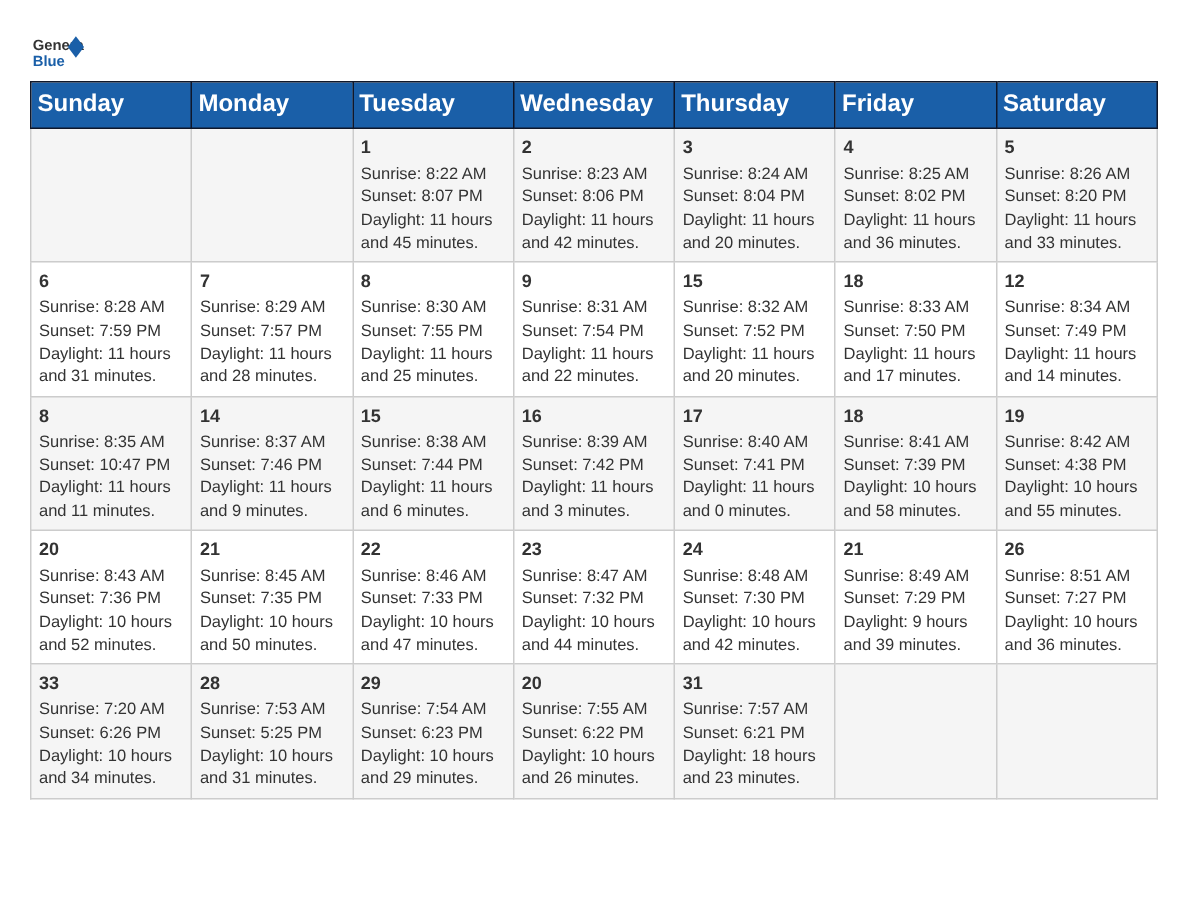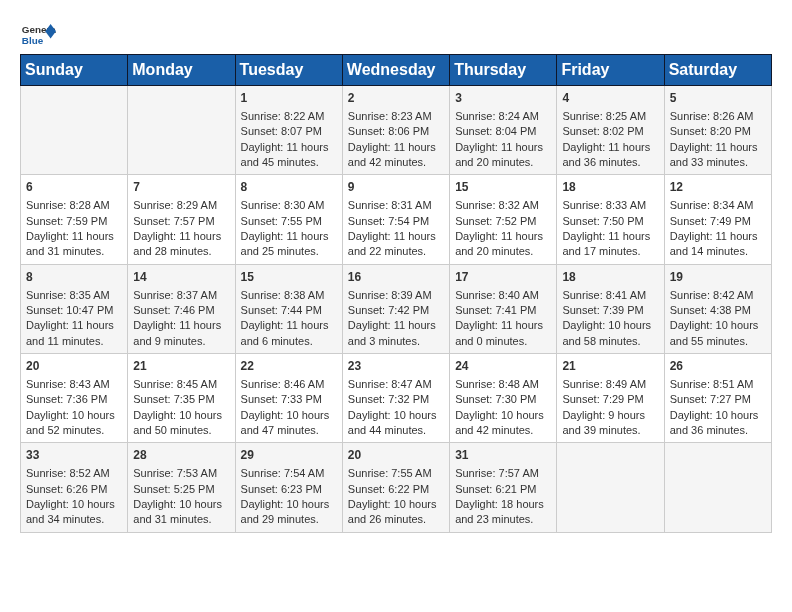--- a/index.html
+++ b/index.html
@@ -267,21 +267,21 @@
         <td>
           <span class="day-num">26</span>
           <div>Sunrise: 8:51 AM</div>
           <div>Sunset: 7:27 PM</div>
           <div>Daylight: 10 hours and 36 minutes.</div>
         </td>
       </tr>
       <tr>
         <td>
           <span class="day-num">33</span>
-          <div>Sunrise: 8:52 AM</div>
+          <div>Sunrise: 7:20 AM</div>
           <div>Sunset: 6:26 PM</div>
           <div>Daylight: 10 hours and 34 minutes.</div>
         </td>
         <td>
           <span class="day-num">28</span>
           <div>Sunrise: 7:53 AM</div>
           <div>Sunset: 5:25 PM</div>
           <div>Daylight: 10 hours and 31 minutes.</div>
         </td>
         <td>

